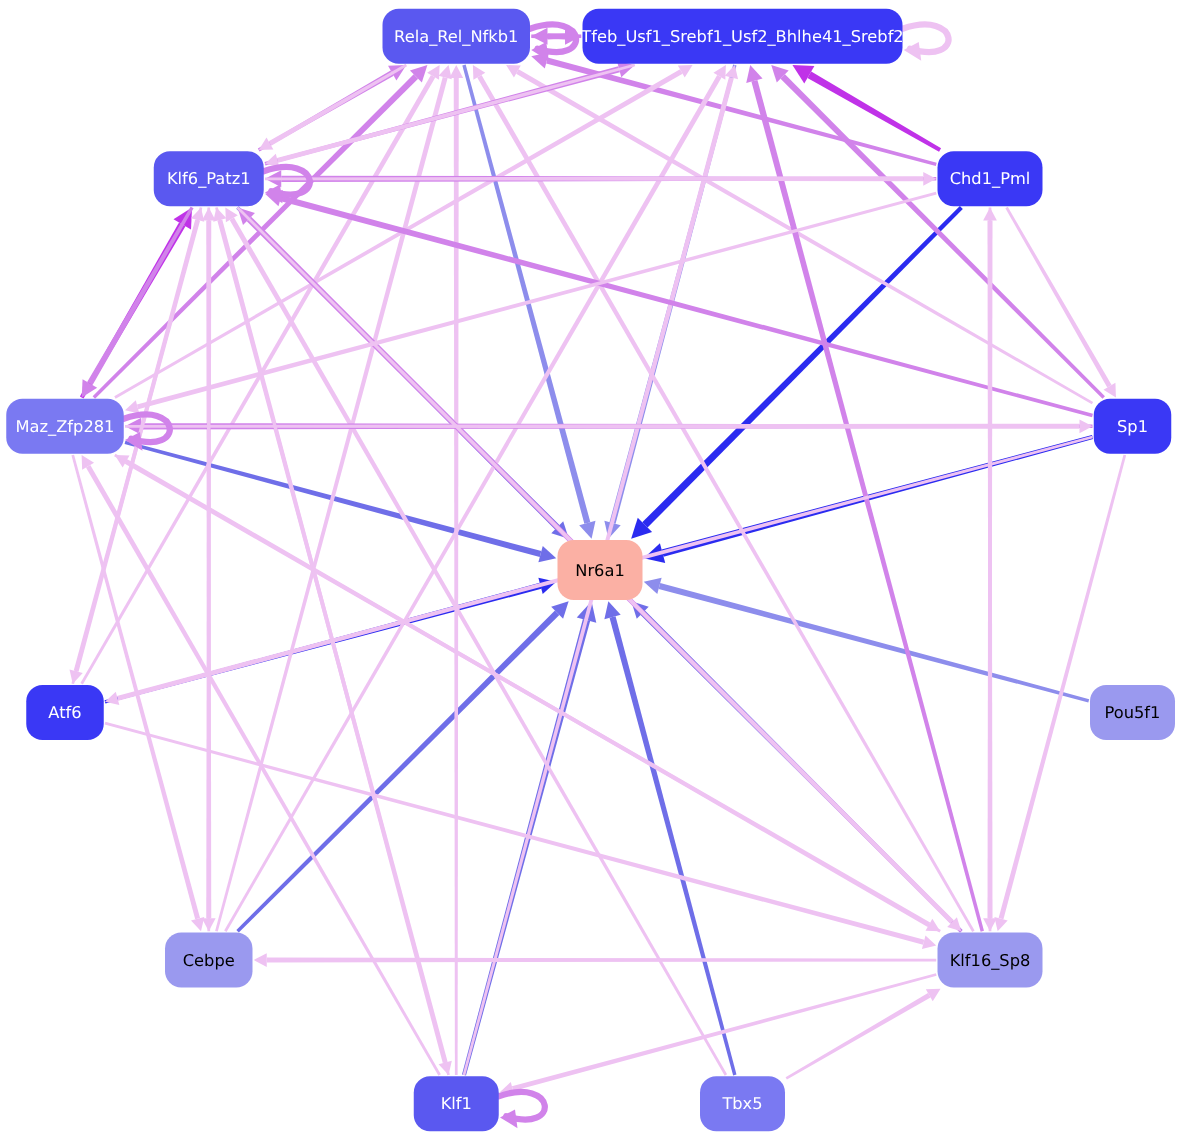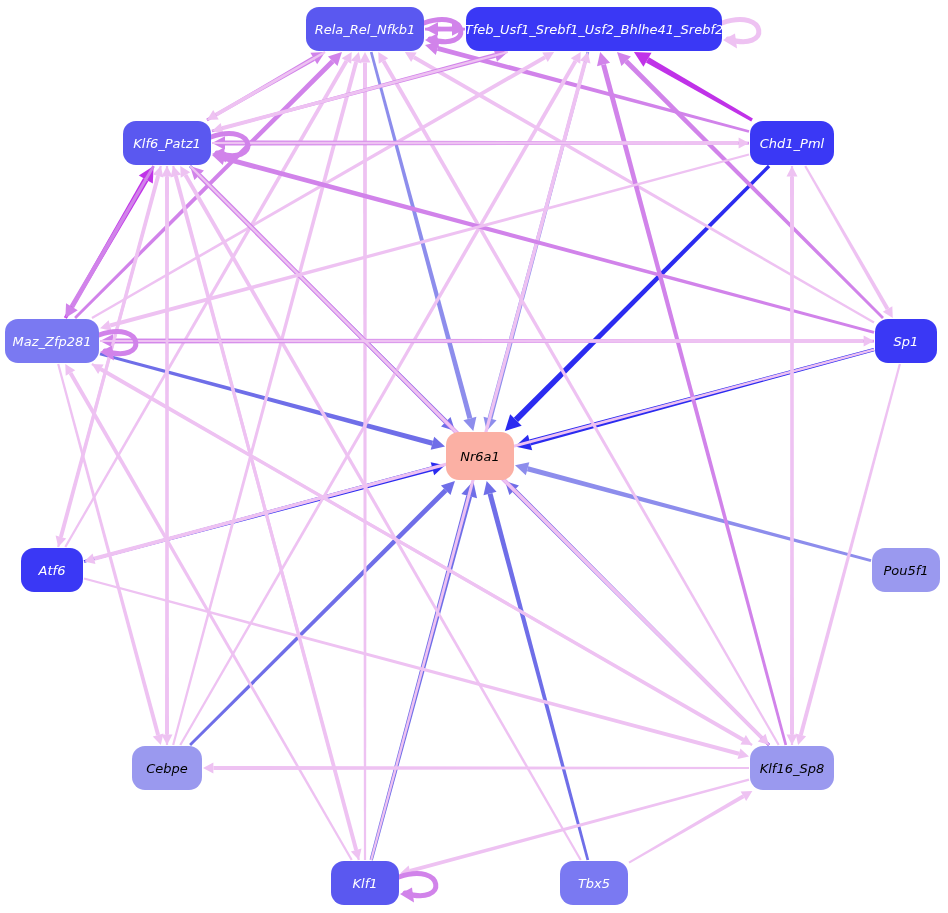--- a/index.html
+++ b/index.html
@@ -9,21 +9,20 @@
   }
   body {
     font-family: "DejaVu Sans", "Liberation Sans", sans-serif;
   }
   #graph-root {
     position: relative;
     width: 948px;
     height: 913px;
     background: #ffffff;
     overflow: hidden;
-    font-style: italic;
   }
   svg#network-canvas {
     display: block;
     width: 948px;
     height: 913px;
   }
   .node-rect {
     stroke: none;
   }
   .node-label {

